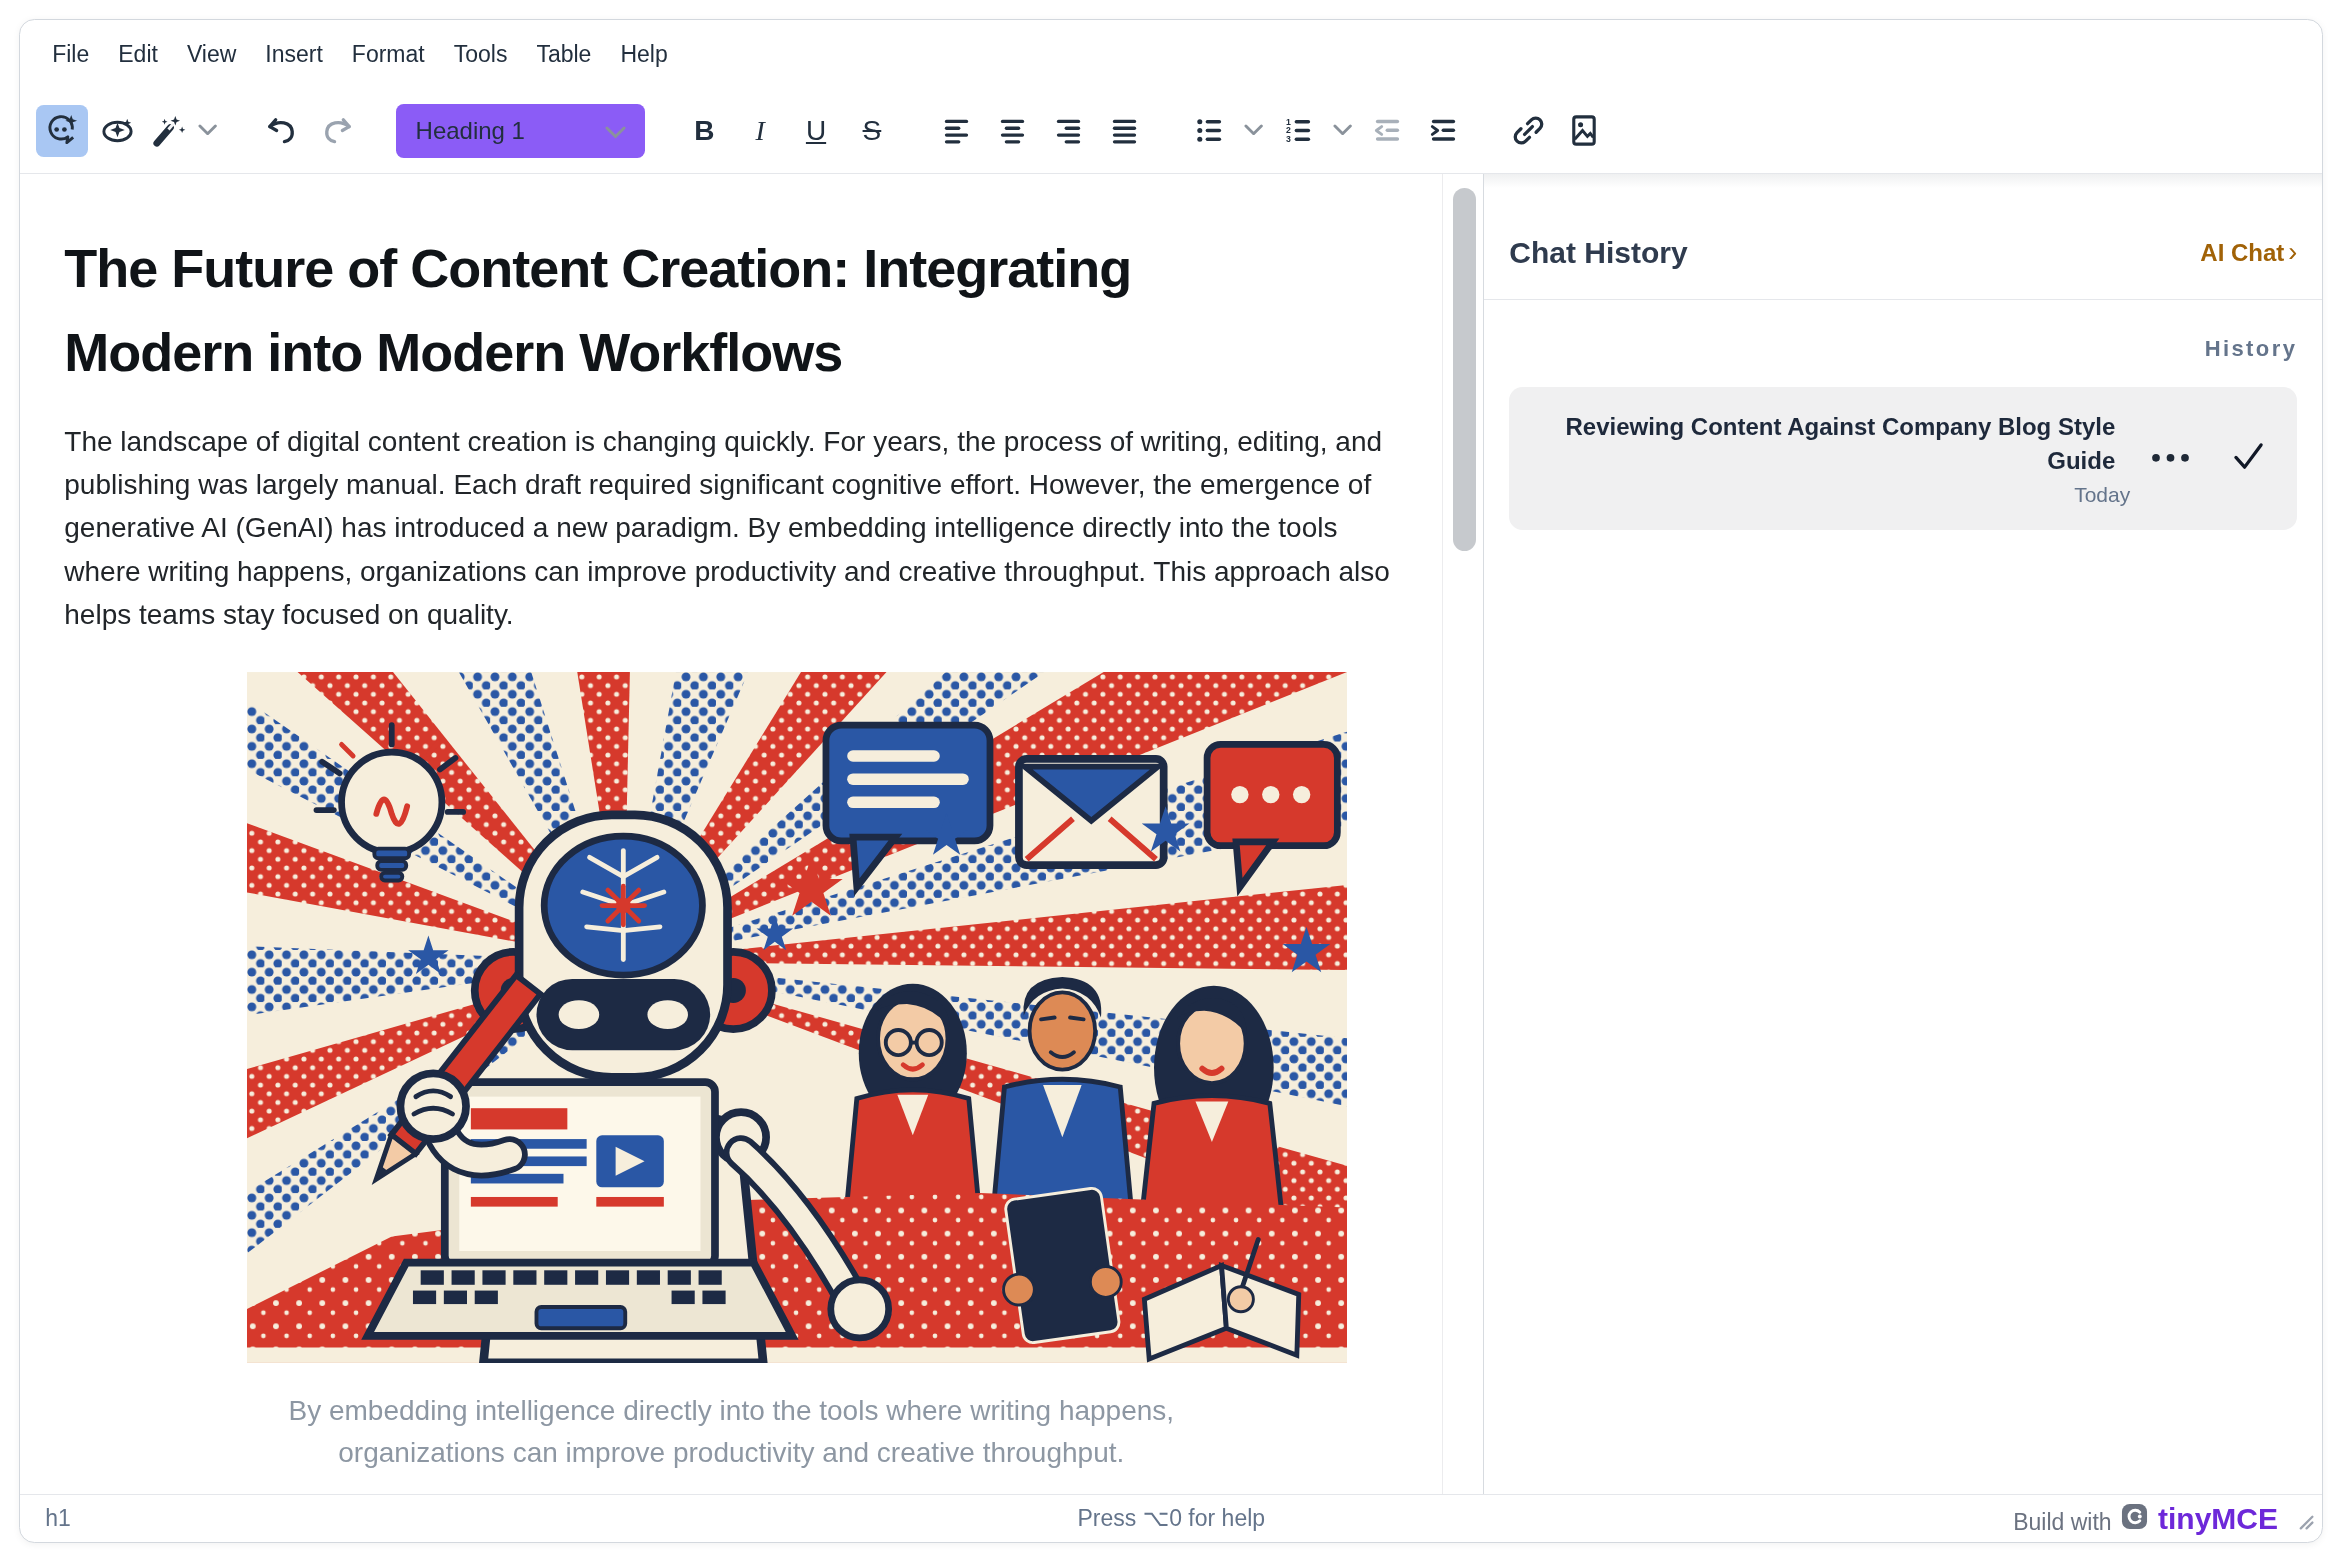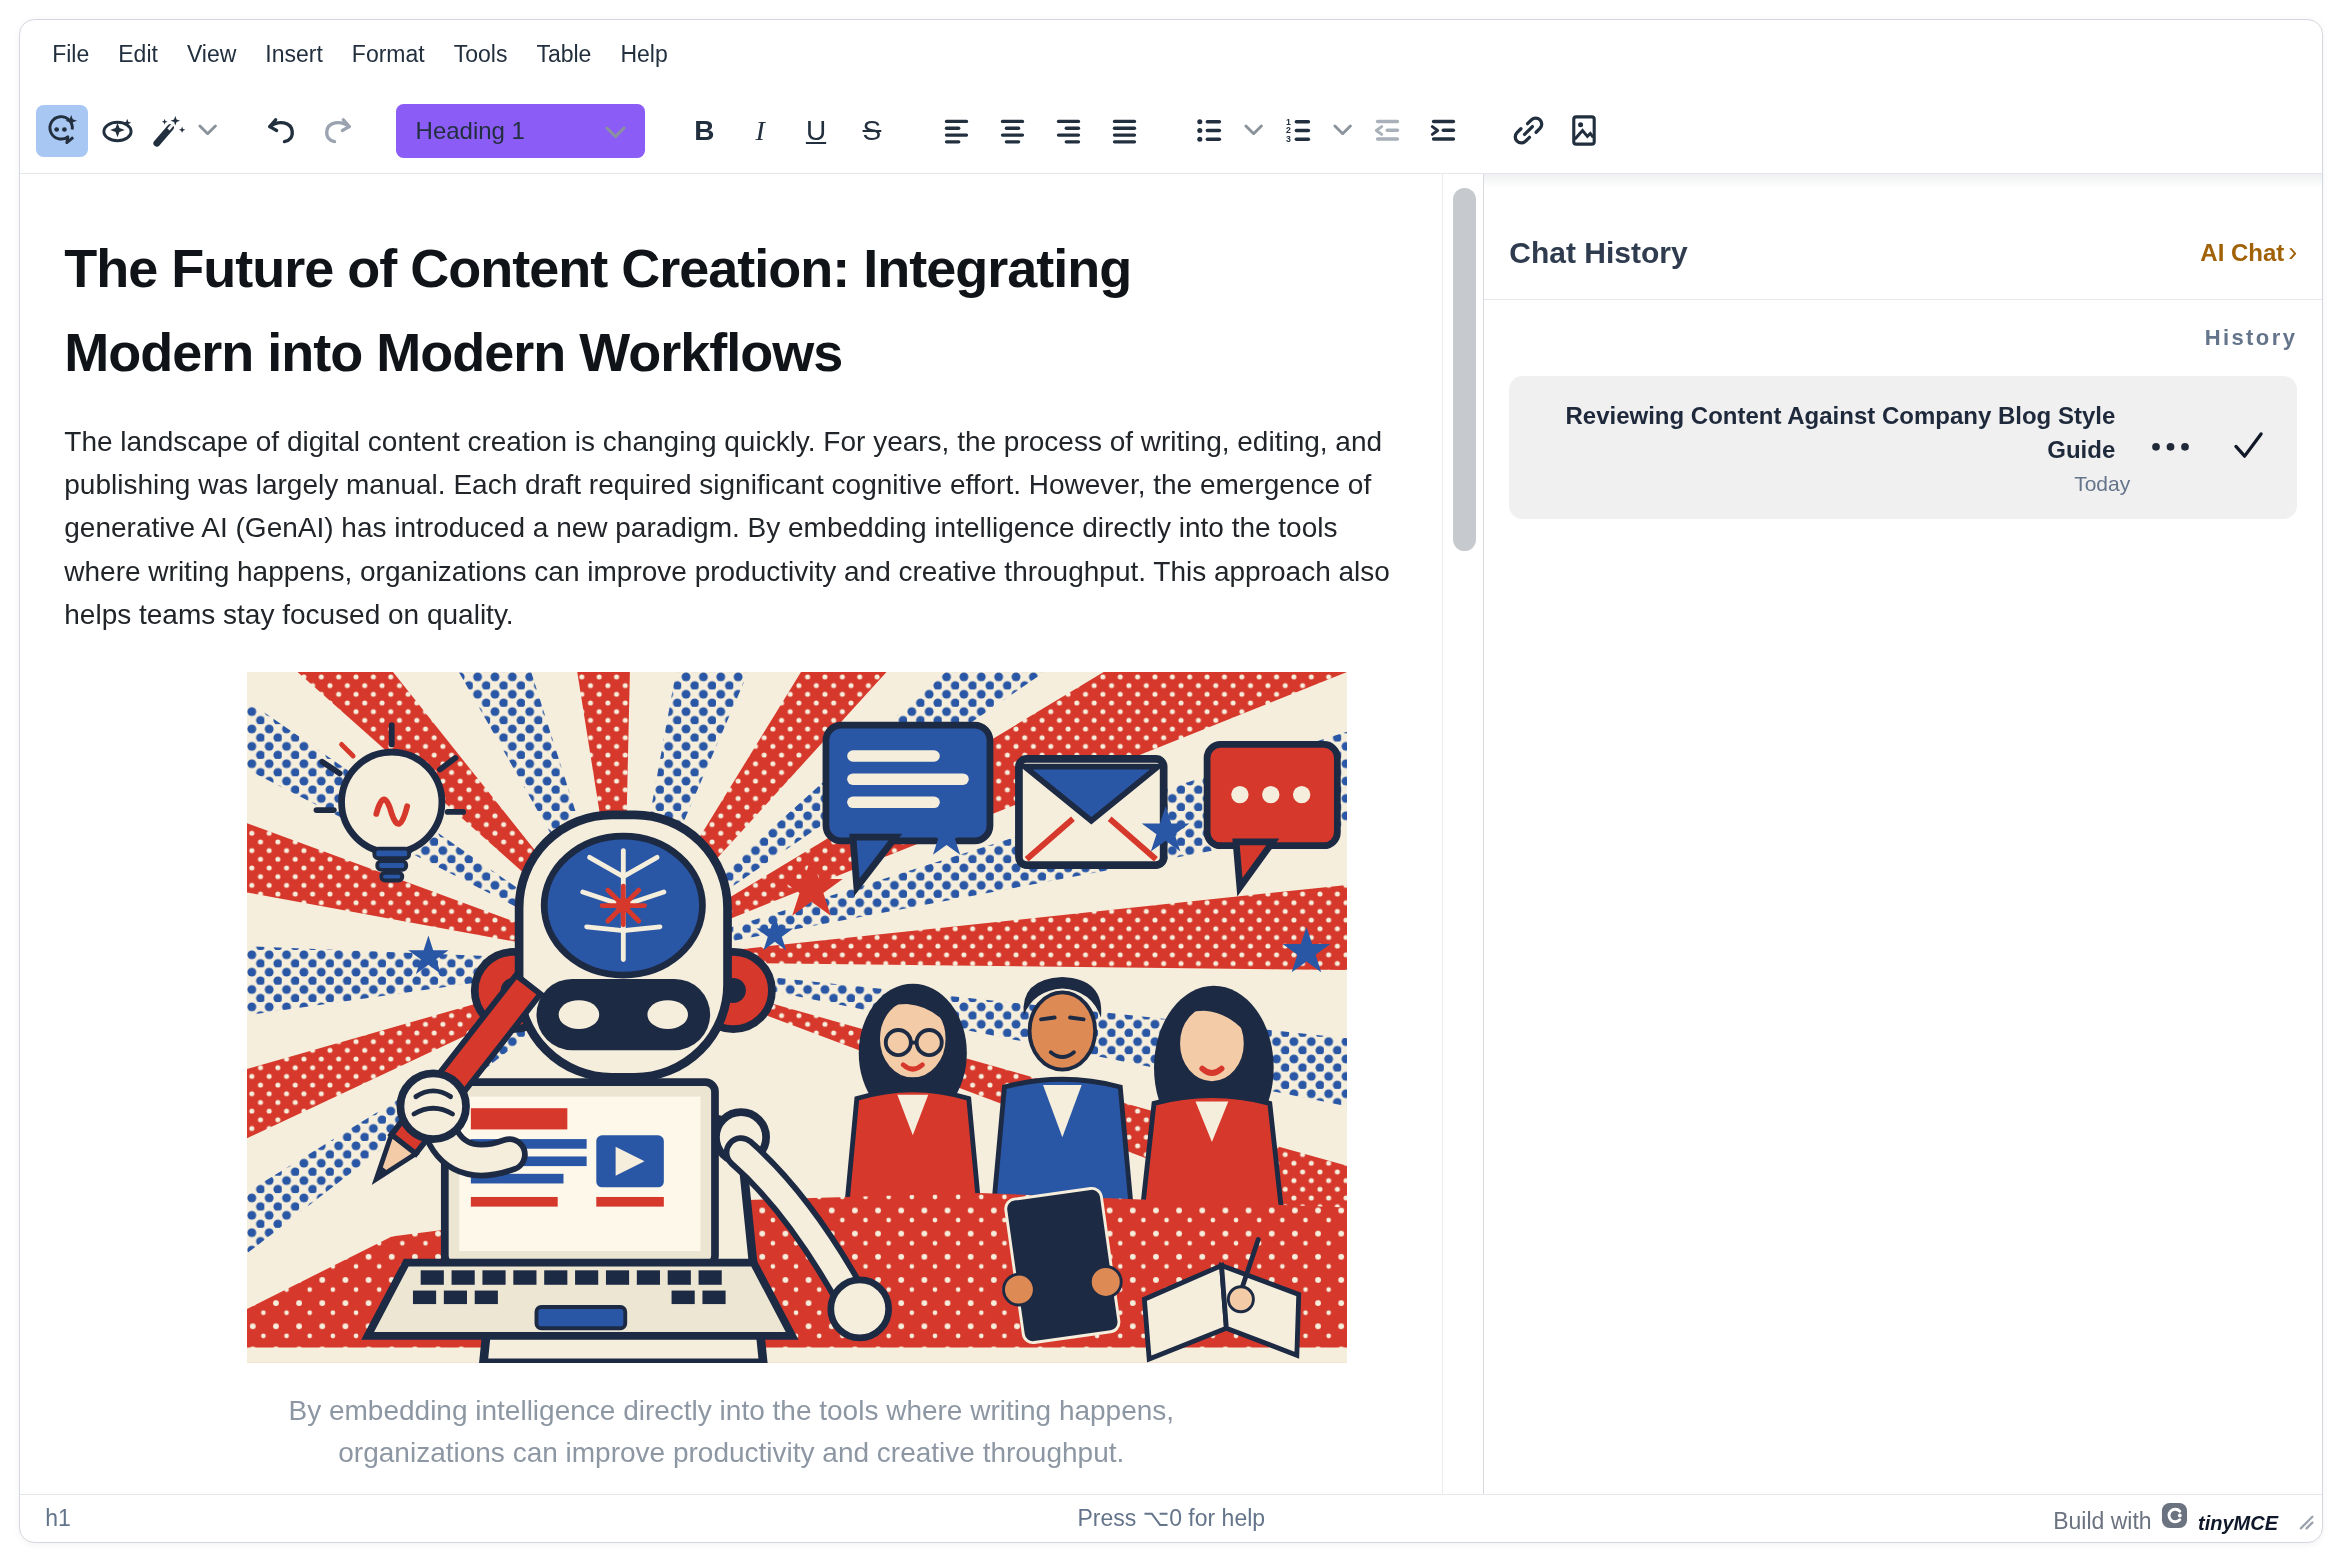--- a/index.html
+++ b/index.html
@@ -40,33 +40,33 @@
   .scroll-thumb { position:absolute; left:9.7px; top:13.5px; width:23px; height:363px; border-radius:11.6px; background:#c6c9cd; }
   
   .sidebar { flex:0 0 838px; background:#fff; display:flex; flex-direction:column; padding:16px 25px; position:relative;text-align:right; }
   .sidebar::before { content:""; position:absolute; left:0; top:0; right:0; height:13.5px;
                      background:linear-gradient(to bottom, rgba(100,110,120,.10), rgba(100,110,120,0)); }
   .side-header { display:flex; align-items:center; justify-content:space-between; padding-top:46px; }
   .side-title { font-size:30px; font-weight:600; color:#2f3b4e; }
   .side-link { display:flex; align-items:center; gap:4px; font-size:24px; font-weight:700; color:#a16207; }
   .side-link .chev { font-size:27px; font-weight:400; line-height:1; transform:translateY(-1px); }
   .side-divider { height:1px; background:#e5e7eb; margin:29px -25px 0 -25px; }
-  .hist-label { margin-top:25px; font-size:22px; font-weight:700; color:#64748b; letter-spacing:2.4px; }
+  .hist-label { margin-top:36px; font-size:22px; font-weight:700; color:#64748b; letter-spacing:2.4px; }
   .chat-card { margin-top:25px; background:#f0f0f1; border-radius:13.5px; padding:23px 27px; display:flex; align-items:center; }
   .chat-card .txt { flex:1 1 auto; padding-right:19.3px; }
   .chat-title { font-size:24px; font-weight:700; color:#1e293b; line-height:1.4; max-width:579px; }
   .chat-date { font-size:21px; color:#64748b; margin-top:5.8px; }
   .chat-actions { display:flex; align-items:center; gap:41px; padding-right:5.8px; }
   
   .statusbar { height:48px; flex:0 0 auto; border-top:1px solid #e5e7eb; display:flex; align-items:center;
                padding:16px 25px; position:relative; }
   .status-left { font-size:23px; color:#64748b; }
   .status-center { position:absolute; left:50%; transform:translateX(-50%); font-size:23px; color:#64748b; }
   .status-right { margin-left:auto; display:flex; align-items:flex-end; gap:9.7px; font-size:23px; color:#6b7280; padding-right:19.3px; }
-  .brand-name { font-weight:700; font-size:20px; color:#0f172a;font-style:italic; }
+  .brand-name { font-weight:700; font-size:30px; color:#6d28d9; }
   .resize-handle { position:absolute; right:7.7px; bottom:7.7px; }
 </style>
 </head>
 <body>
 
 <div class="window">
 
   <div class="menubar">
     <span class="menu-item">File</span>
     <span class="menu-item">Edit</span>

